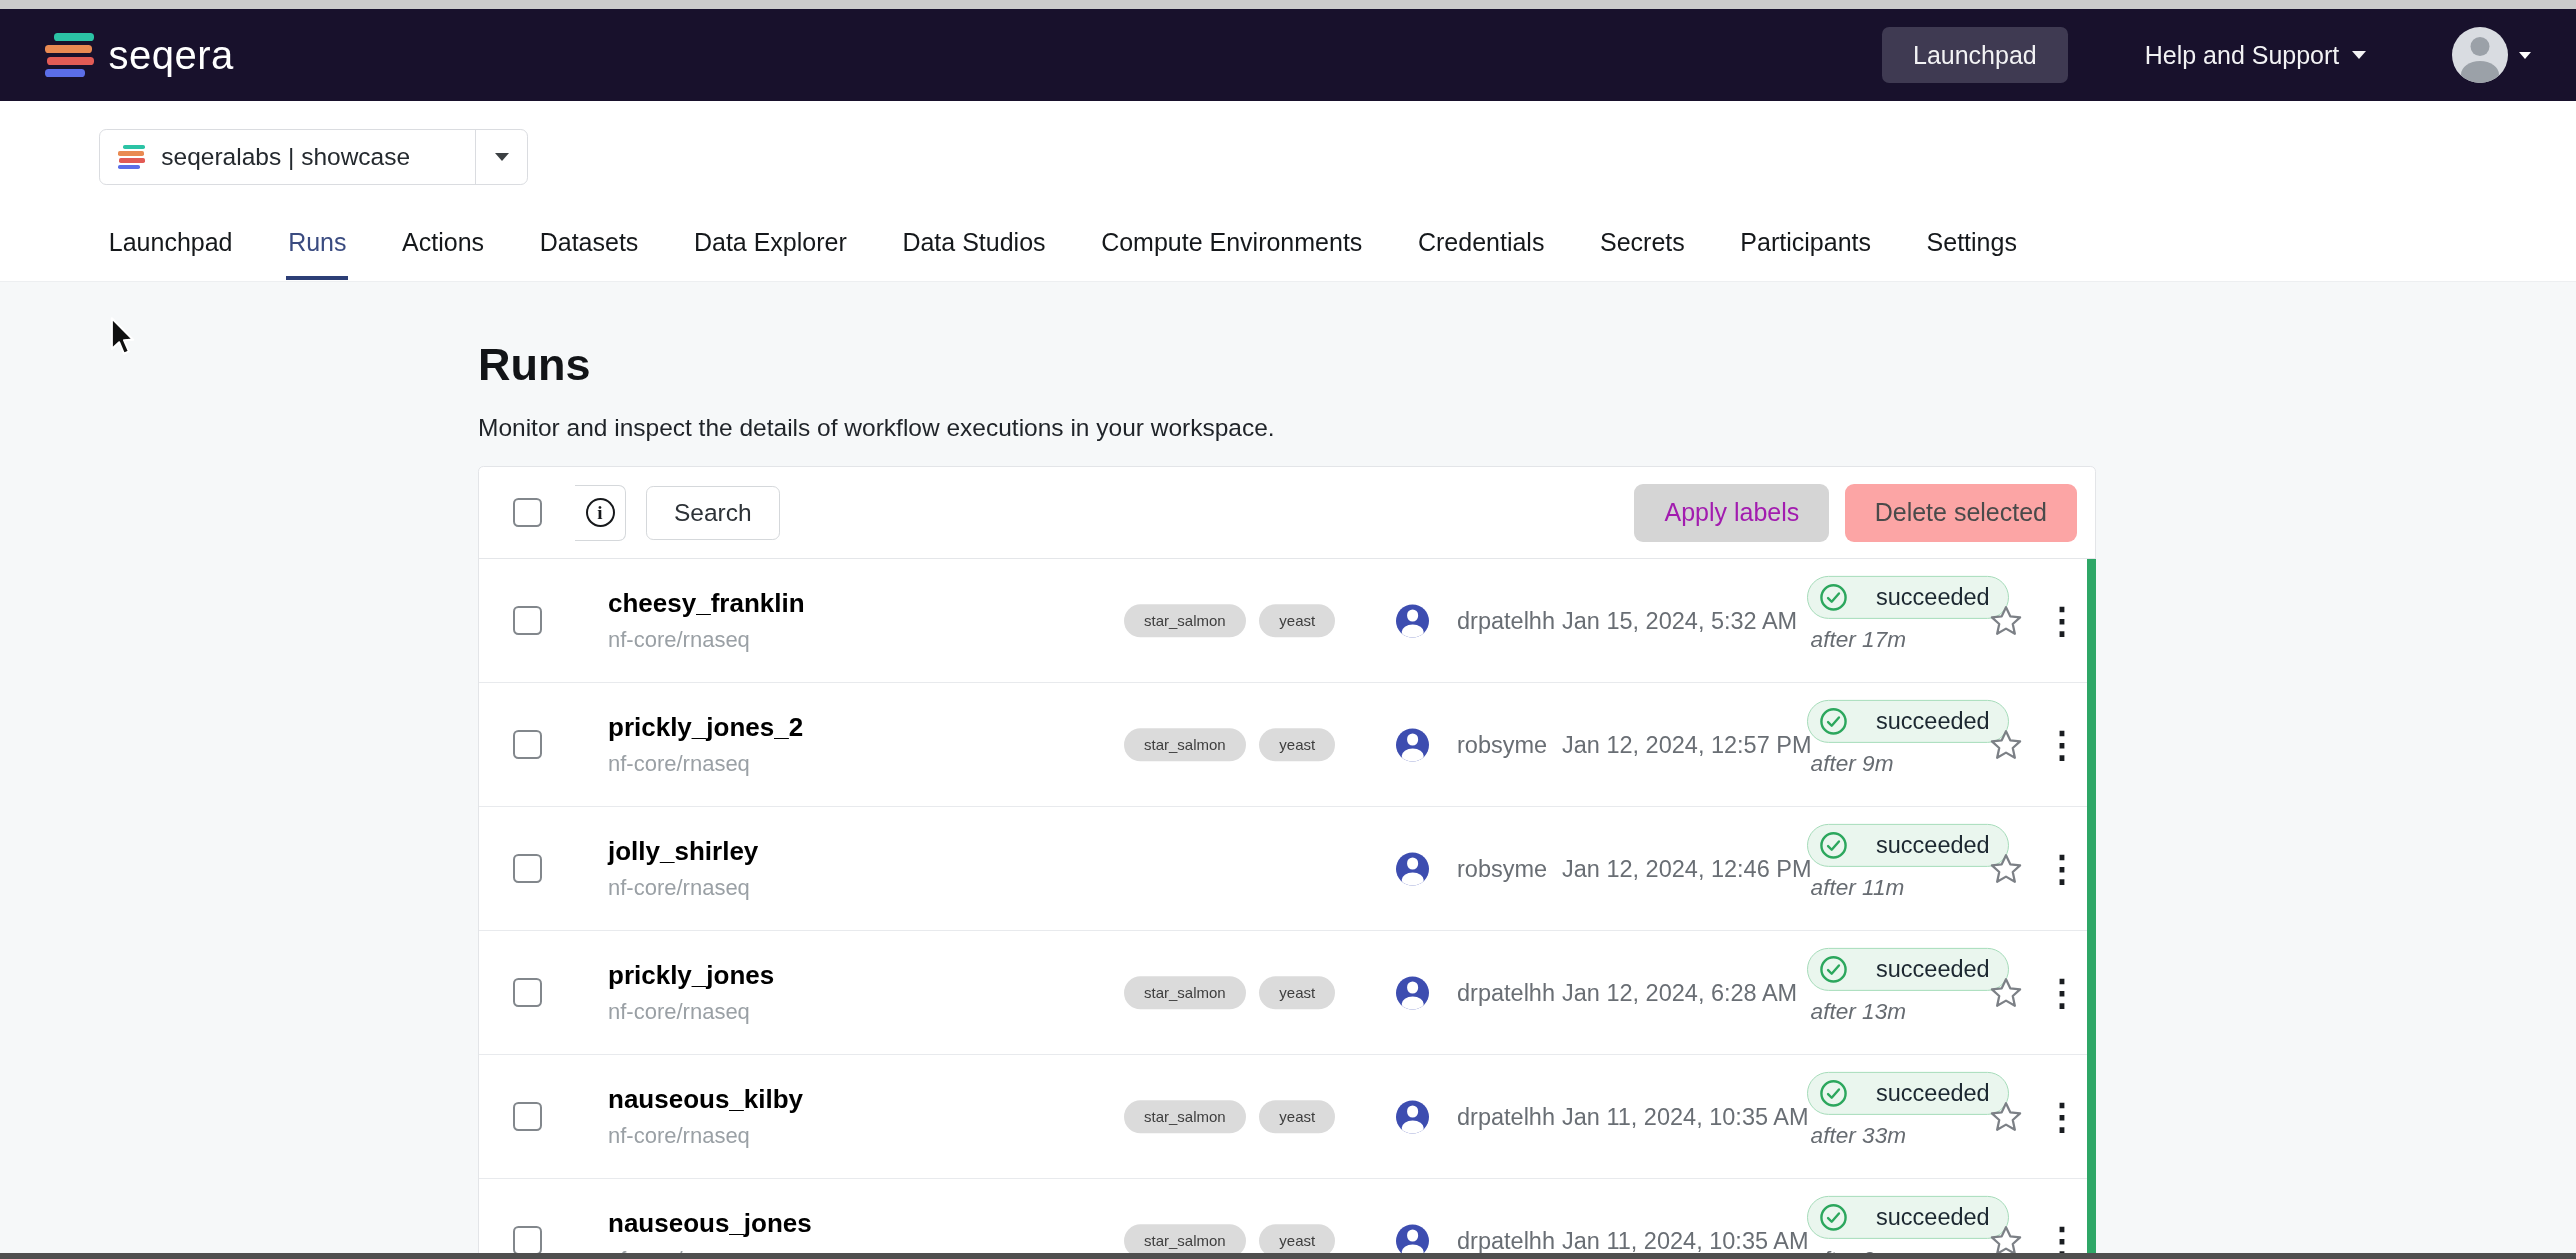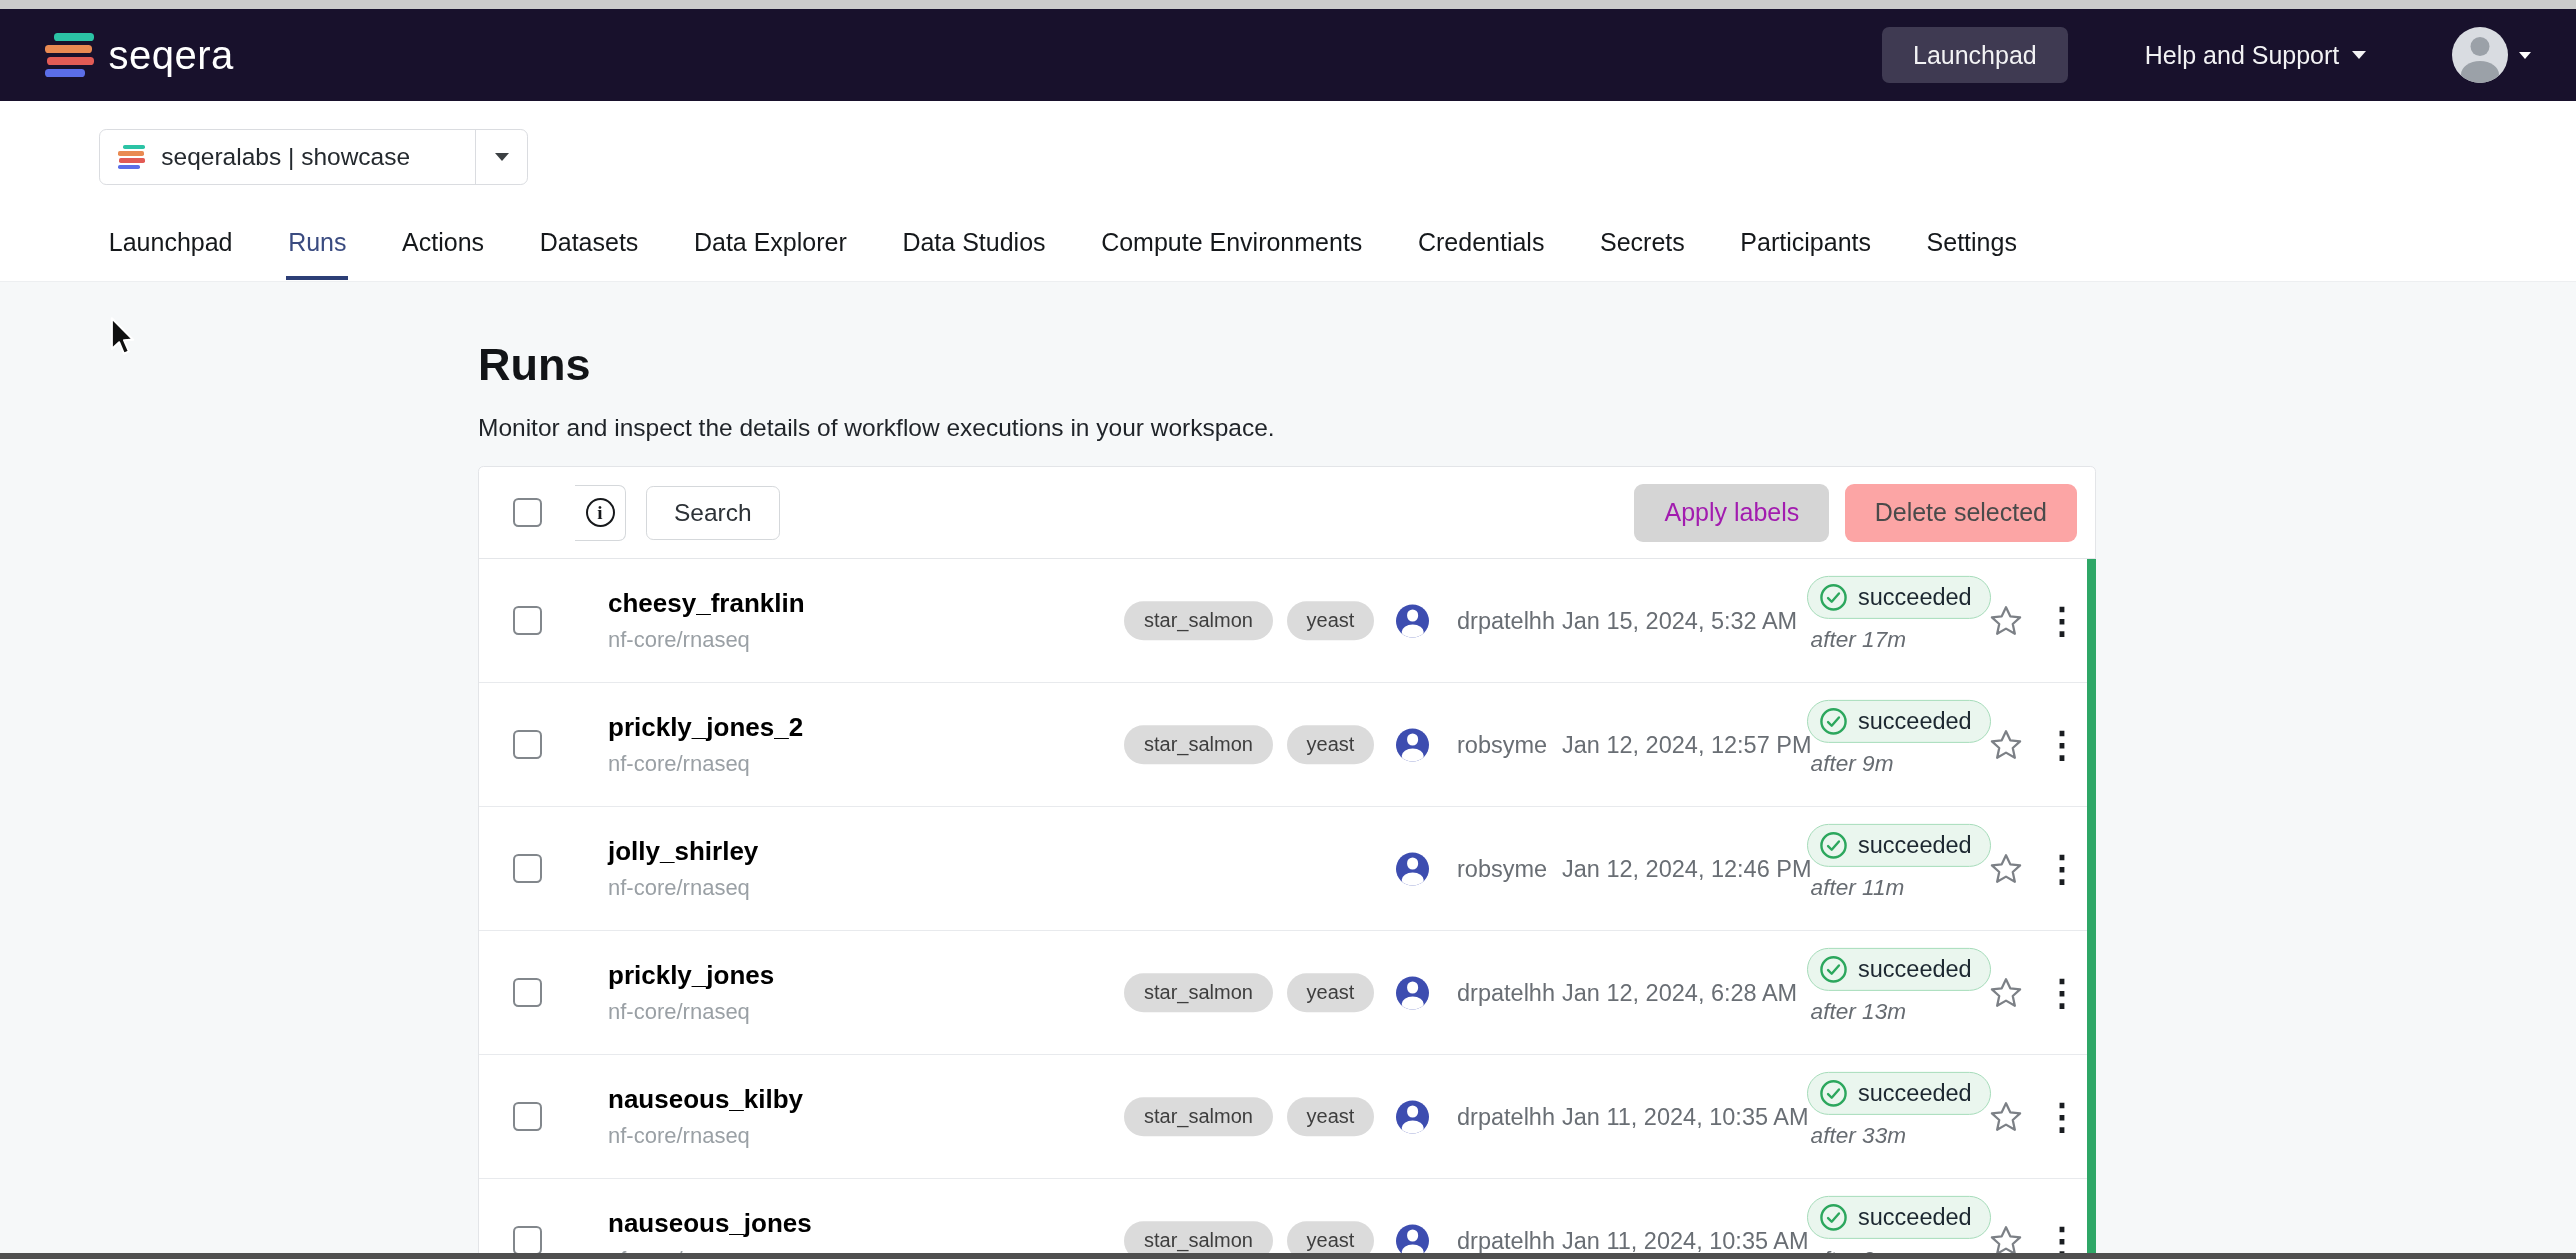--- a/index.html
+++ b/index.html
@@ -77,31 +77,31 @@
   .delete-btn{height:58px;padding:0 30px;margin-left:15.4px;background:#fca5a5;color:#4A4A4A;border:none;
     border-radius:9px;font-size:25px;cursor:pointer;font-family:"Liberation Sans",sans-serif;}
 
   
   .run-row{height:124px;border-bottom:0.9px solid #E8EAED;position:relative;}
   .run-row .checkbox{position:absolute;left:34px;top:47px;}
   .name-block{position:absolute;left:129px;top:50%;transform:translateY(-50%);}
   .run-name{font-size:26px;font-weight:700;color:#000000;cursor:pointer;}
   .run-pipeline{font-size:22px;color:#9AA0A5;margin-top:8.2px;}
   .labels{position:absolute;left:645px;top:50%;transform:translateY(-50%);display:flex;gap:13.6px;}
-  .pill{background:#DBDBDB;color:#3E3E3E;font-size:20px;padding:8.2px 20px;border-radius:23.5px;white-space:nowrap;}
+  .pill{background:#DBDBDB;color:#3E3E3E;font-size:15px;padding:8.2px 20px;border-radius:23.5px;white-space:nowrap;}
   .user-cell{position:absolute;left:917px;top:50%;transform:translateY(-50%);display:flex;align-items:center;gap:28px;}
   .user-avatar{width:33px;height:33px;border-radius:50%;background:#3D4DB0;position:relative;overflow:hidden;flex:0 0 auto;}
   .user-avatar::before{content:'';position:absolute;top:5.4px;left:50%;transform:translateX(-50%);
     width:11.8px;height:11.8px;border-radius:50%;background:#fff;}
   .user-avatar::after{content:'';position:absolute;top:20px;left:50%;transform:translateX(-50%);
     width:22.6px;height:15.4px;border-radius:50%;background:#fff;}
   .user-name{font-size:23.5px;color:#696E74;}
   .date-cell{position:absolute;left:1083px;top:50%;transform:translateY(-50%);font-size:23.5px;color:#696E74;white-space:nowrap;}
   .status-cell{position:absolute;left:1328px;top:50%;transform:translateY(-58%);}
-  .status-badge{display:inline-flex;align-items:center;gap:10px;background:#EAF6EE;border:1.8px solid #A6DCBA;
+  .status-badge{display:inline-flex;align-items:center;gap:28px;background:#EAF6EE;border:1.8px solid #A6DCBA;
     border-radius:27px;padding:6.3px 18px 6.3px 11px;}
   .status-text{font-size:23.5px;color:#1C2730;}
   .duration{font-size:22.6px;font-style:italic;color:#676C72;margin-top:8.2px;margin-left:3.6px;}
   .star{position:absolute;left:1509px;top:50%;transform:translateY(-50%);cursor:pointer;line-height:0;}
   .kebab{position:absolute;left:1565px;top:50%;transform:translateY(-50%);font-size:36px;color:#1A1D21;
     cursor:pointer;font-weight:700;line-height:0.9;}
 
   .bottom-edge{position:absolute;bottom:0;left:0;width:2576px;height:6.3px;background:#4F4F4F;z-index:60;}
 </style>
 </head>

